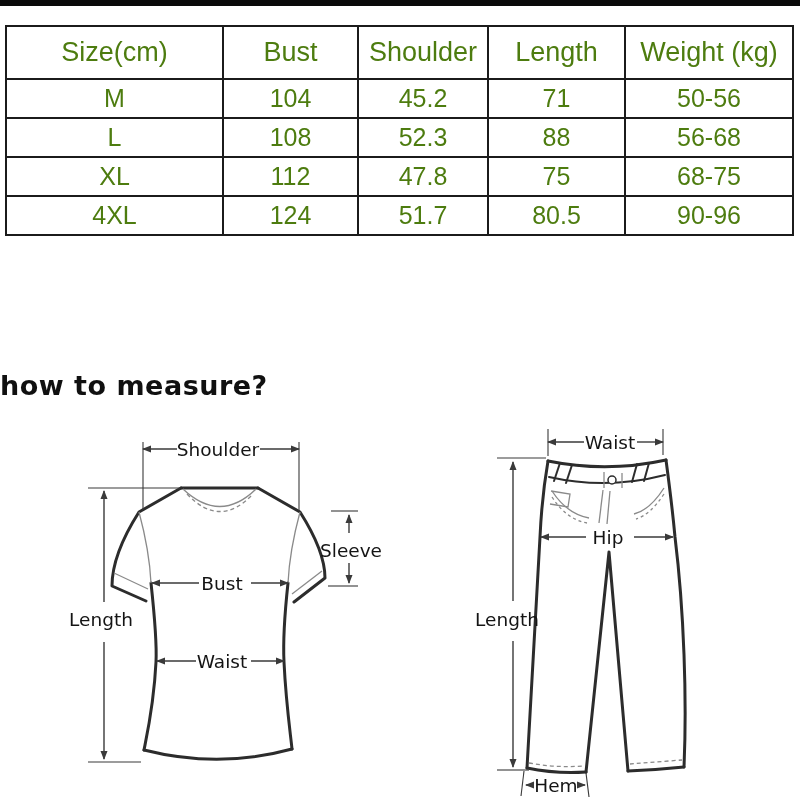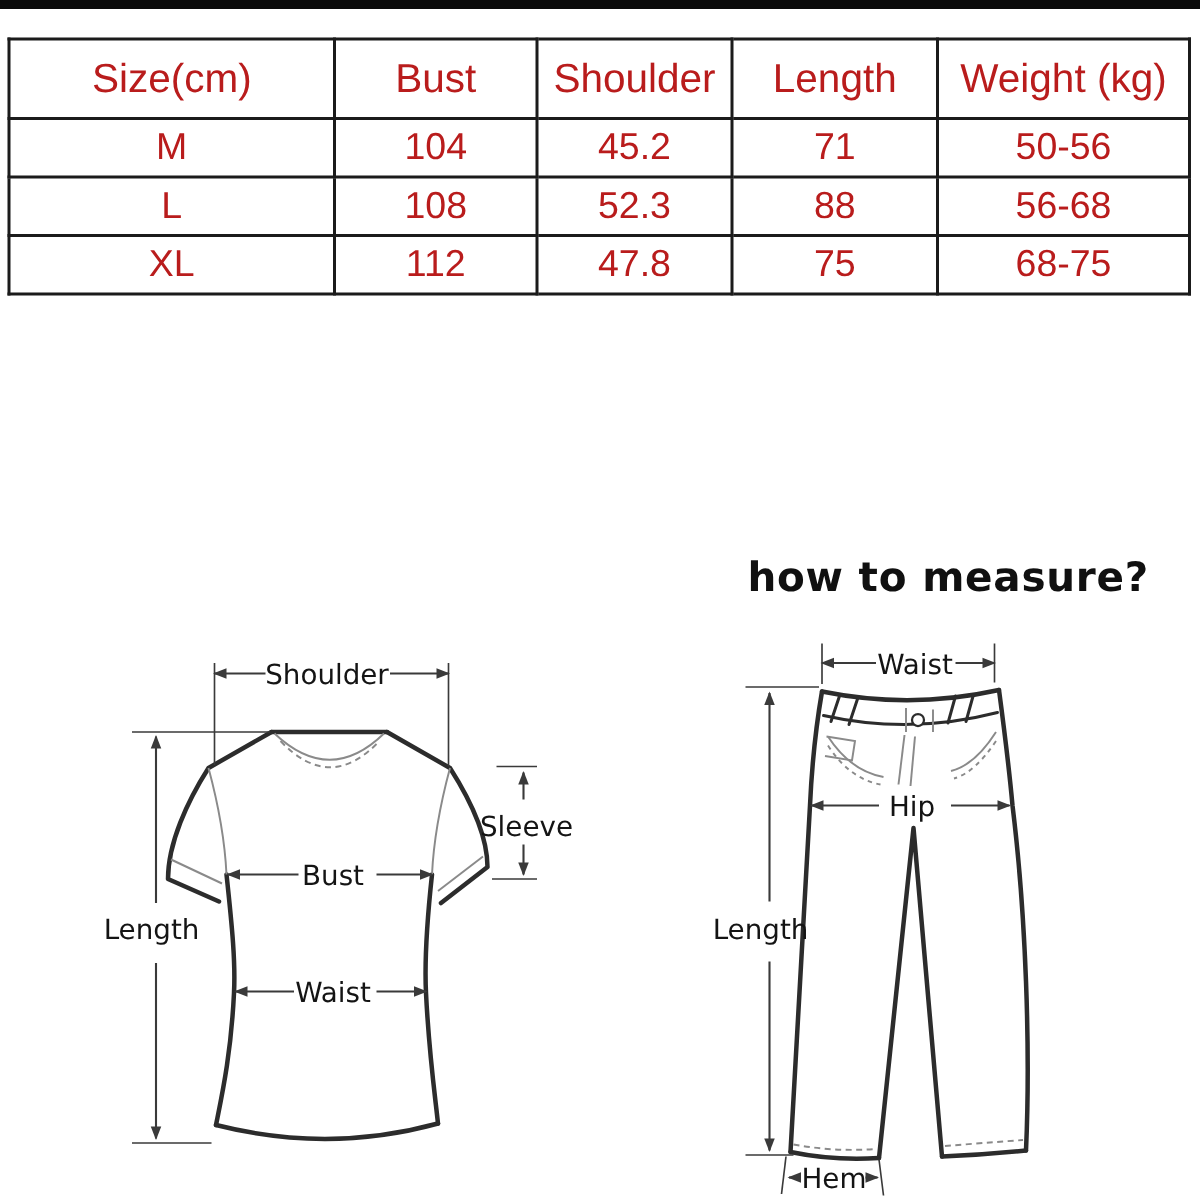--- a/index.html
+++ b/index.html
@@ -7,26 +7,26 @@
     width:800px;height:800px;background:#ffffff;position:relative;overflow:hidden;
     font-family:"Liberation Sans", sans-serif;
   }
   .topbar{position:absolute;top:0;left:0;width:800px;height:6px;background:#0a0a0a;}
   .size-table{
     position:absolute;top:25px;left:5px;width:787px;
     border-collapse:collapse;table-layout:fixed;background:#ffffff;
   }
   .size-table th,.size-table td{
     border:2px solid #1b1b1b;text-align:center;vertical-align:middle;
-    color:#b91c1c;padding:0;overflow:hidden;white-space:nowrap;
+    color:#4d7c0f;padding:0;overflow:hidden;white-space:nowrap;
   }
   .size-table th{height:51px;font-size:27px;font-weight:normal;}
   .size-table td{height:37px;font-size:25px;}
   .measure-title{
-    position:absolute;top:370px;left:0;width:766px;text-align:right;
+    position:absolute;top:370px;left:0;width:766px;text-align:left;
     font-family:"DejaVu Sans", sans-serif;font-size:27px;font-weight:600;color:#101010;
     letter-spacing:0.5px;
   }
   .diagrams{position:absolute;top:0;left:0;}
   .diagrams text{
     font-family:"DejaVu Sans", sans-serif;font-size:18.5px;fill:#141414;
   }
 </style>
 </head>
 <body>
@@ -64,20 +64,27 @@
       <td>52.3</td>
       <td>88</td>
       <td>56-68</td>
     </tr>
     <tr>
       <td>XL</td>
       <td>112</td>
       <td>47.8</td>
       <td>75</td>
       <td>68-75</td>
+    </tr>
+    <tr>
+      <td>4XL</td>
+      <td>124</td>
+      <td>51.7</td>
+      <td>80.5</td>
+      <td>90-96</td>
     </tr>
   </tbody>
 </table>
 
 <div class="measure-title">how to measure?</div>
 
 <svg class="diagrams" width="800" height="800" viewBox="0 0 800 800">
   <defs>
     <marker id="arw" viewBox="0 0 11 11" refX="9" refY="5.5" markerWidth="11" markerHeight="11" markerUnits="userSpaceOnUse" orient="auto-start-reverse">
       <path d="M1,2 L10,5.5 L1,9 Z" fill="#3a3a3a"></path>

